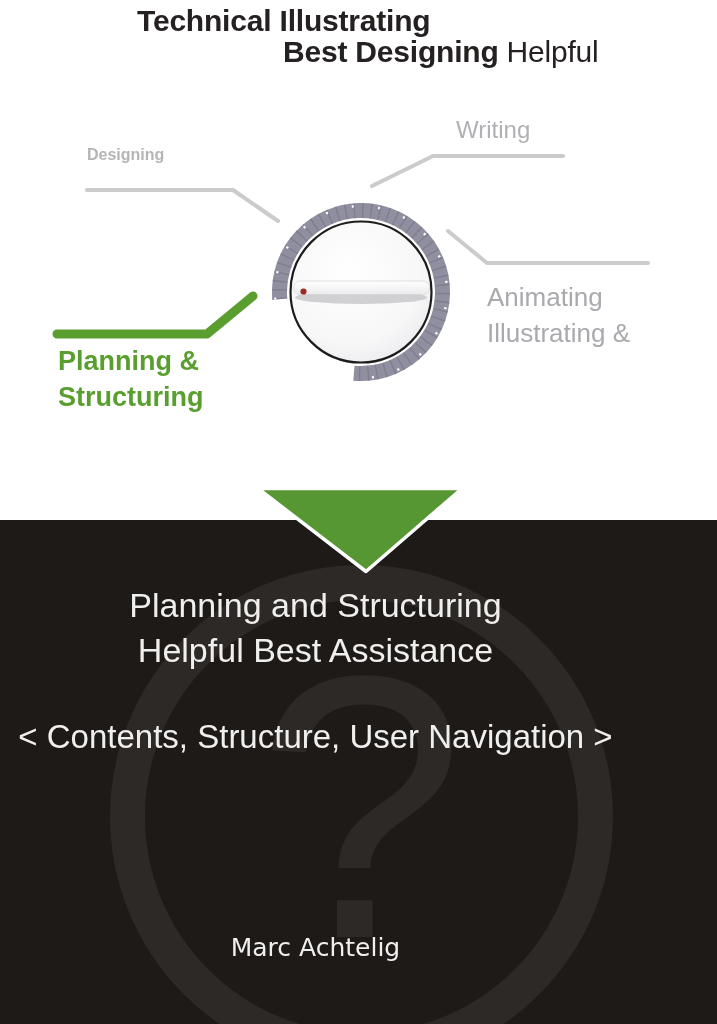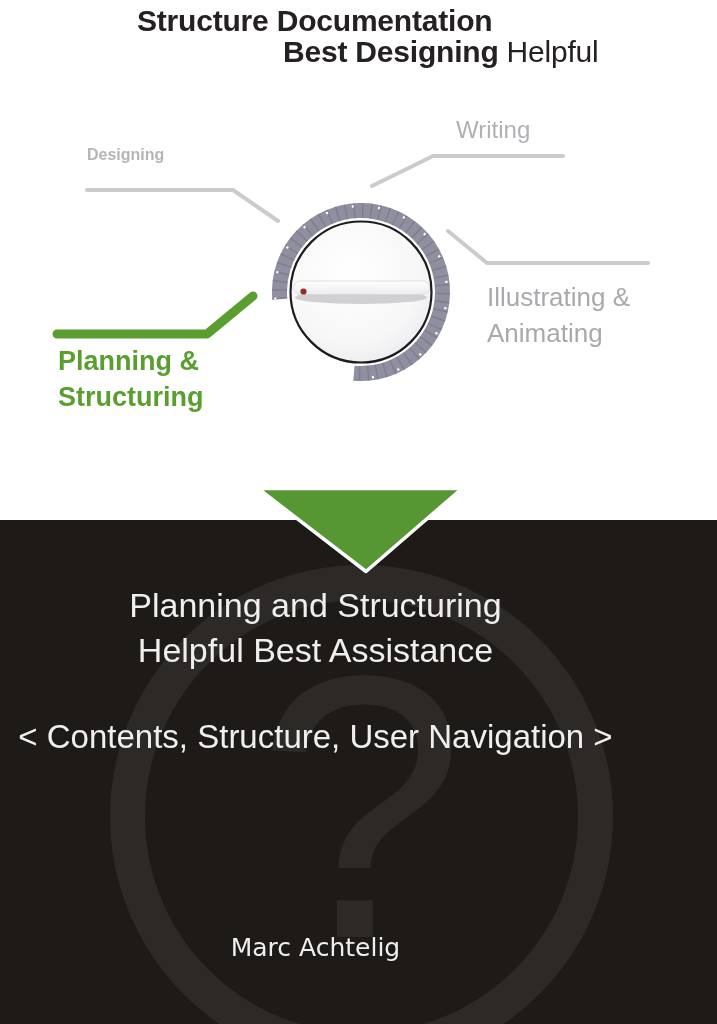--- a/index.html
+++ b/index.html
@@ -64,30 +64,30 @@
   <path d="M 275.3 299.5 A 86 86 0 1 1 353.5 377.7" fill="none" stroke="#ffffff" stroke-width="2.4" stroke-dasharray="2 24.6"></path>
 
   <circle cx="361" cy="292" r="70.5" fill="url(#knobGrad)" stroke="#1c1c1c" stroke-width="2.2"></circle>
   <ellipse cx="361" cy="297.5" rx="66" ry="6.5" fill="#c6c6c8" opacity="0.8"></ellipse>
   <rect x="293.5" y="281" width="136" height="13.5" rx="6.75" fill="url(#barGrad)" stroke="#d4d4d6" stroke-width="0.7"></rect>
   <circle cx="303.5" cy="291.5" r="3.1" fill="#9e2b20"></circle>
 
   <polygon points="258,488.5 462,488.5 366,571.5" stroke="#ffffff" stroke-width="3.5" stroke-linejoin="round" fill="#569733"></polygon>
 </svg>
 
-<div class="abs hdr hdr-line1">Structure Documentation</div>
+<div class="abs hdr hdr-line1">Technical Illustrating</div>
 <div class="abs hdr hdr-line2">
   <span>Best Designing</span><span class="suffix">Helpful</span>
 </div>
 
 <div class="abs dial-label lbl-designing">Designing</div>
 <div class="abs dial-label lbl-writing">Writing</div>
 <div class="abs dial-label lbl-illustrating">
+  <div>Animating</div>
   <div>Illustrating &amp;</div>
-  <div>Animating</div>
 </div>
 <div class="abs dial-label lbl-planning">
   <div>Planning &amp;</div>
   <div>Structuring</div>
 </div>
 
 <div class="abs cover-text book-title">
   <div>Planning and Structuring</div>
   <div>Helpful Best Assistance</div>
 </div>

